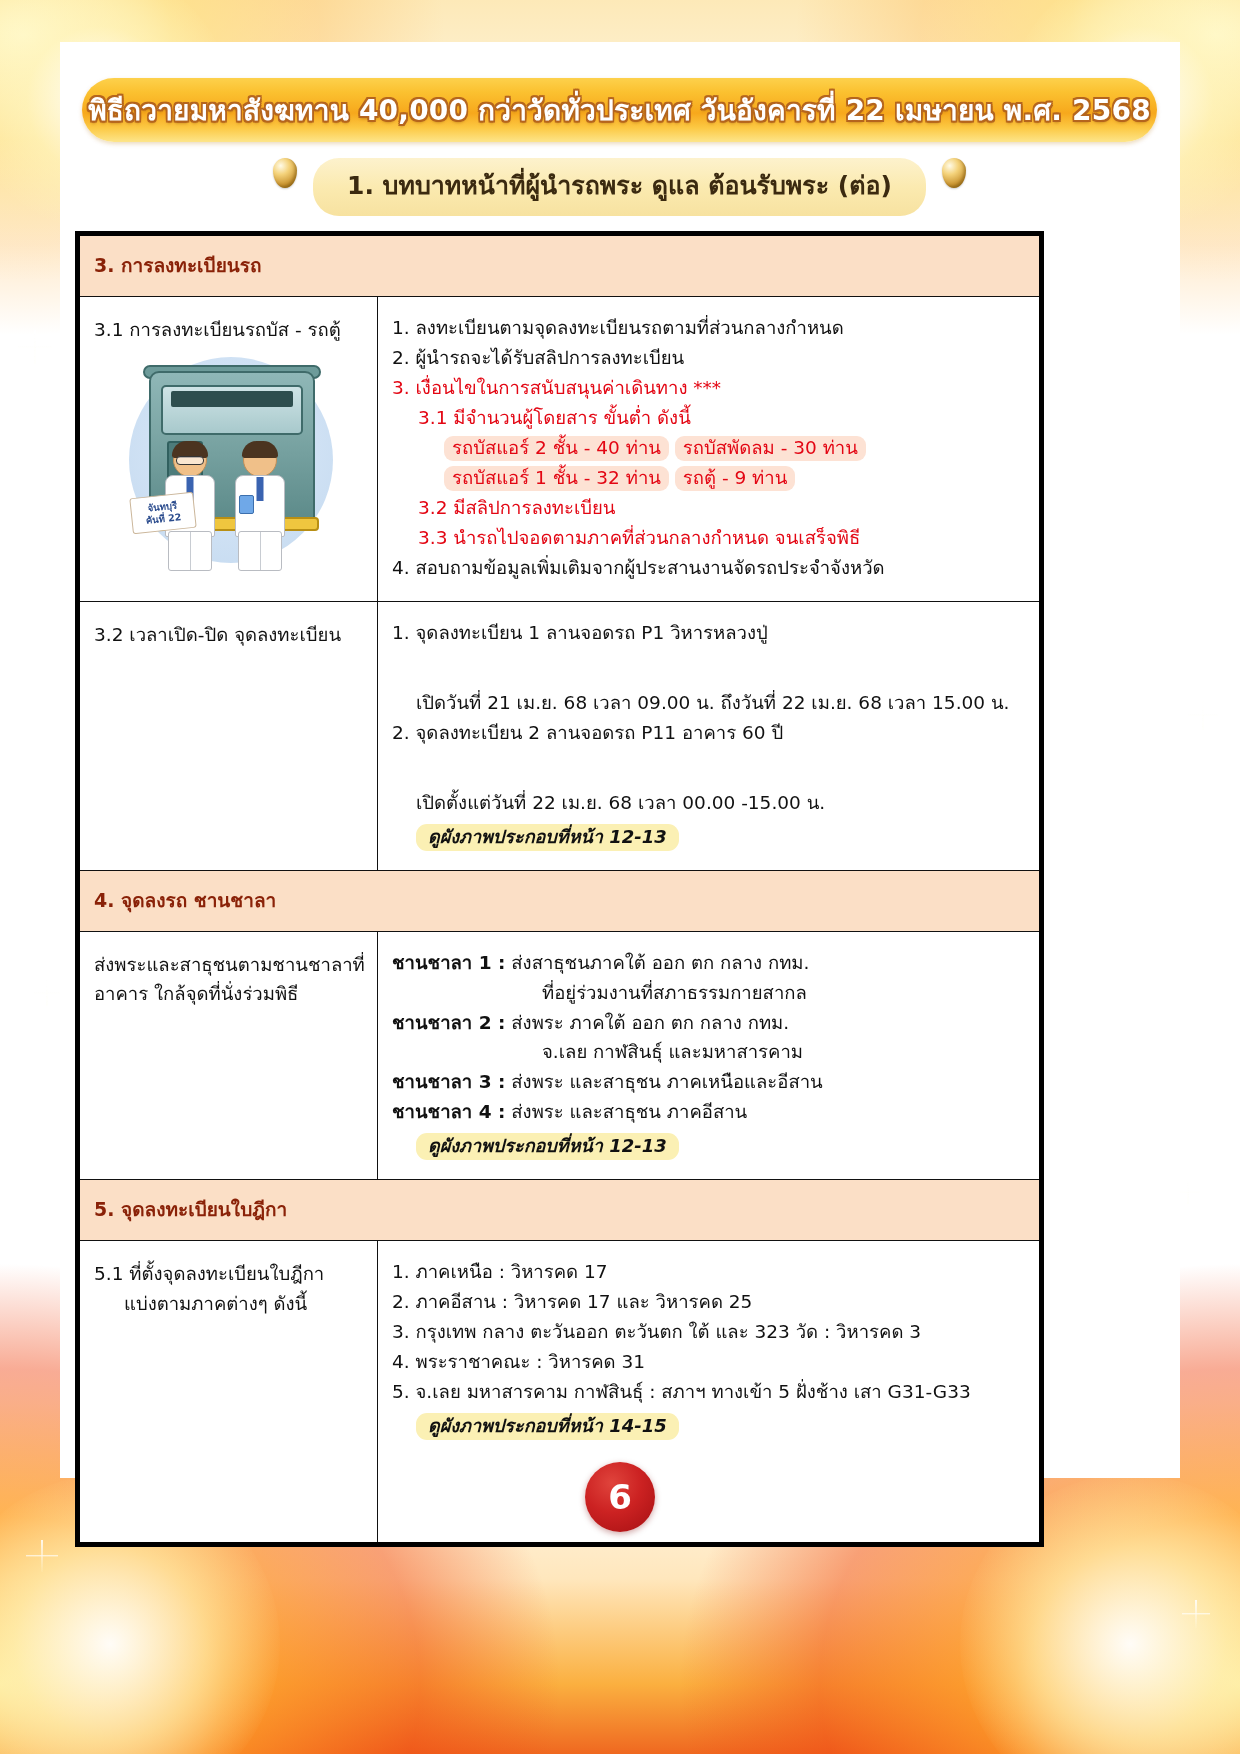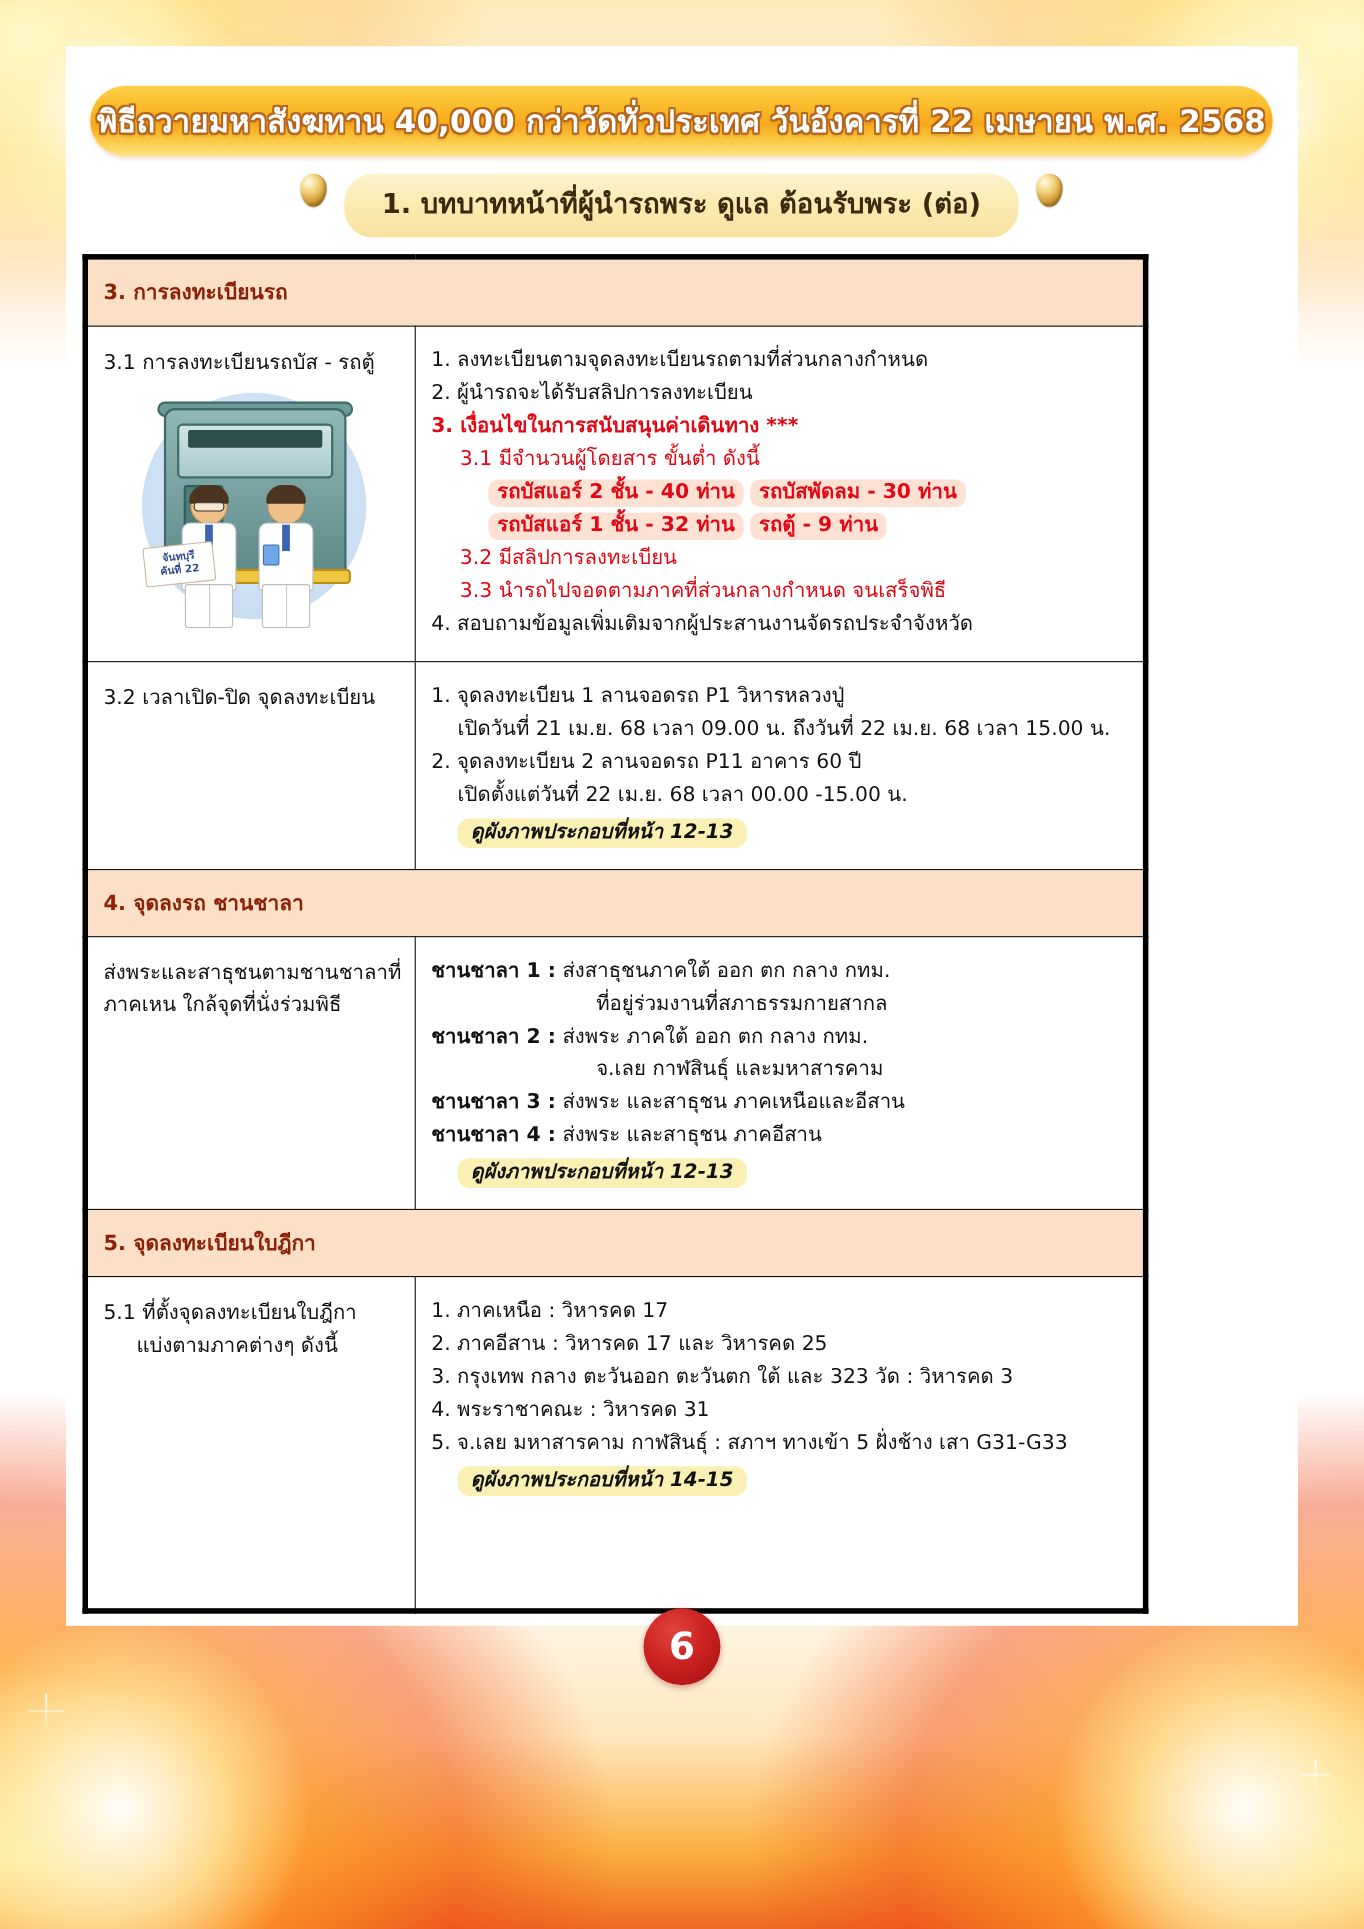--- a/index.html
+++ b/index.html
@@ -160,25 +160,25 @@
     padding: 18px 10px 14px 14px;
     font-size: 18.5px;
     color: #111;
     line-height: 1.6;
   }
 
   .ln { display: block; white-space: nowrap; }
   .ln.wrapok { white-space: normal; }
   .b { font-weight: bold; }
   .red { color: #e30613; }
-  .red.b { color: #e30613; font-weight: bold; }
+  .red.b { color: #e30613; font-weight: normal; }
 
   .i1  { padding-left: 26px; }
   .i2  { padding-left: 52px; }
-  .i-hang { padding-left: 24px; }
+  .i-hang { padding-left: 24px; margin-top: 40px; }
   .i-hang2 { padding-left: 30px; }
   .i-plat { padding-left: 150px; }
 
   .hl-peach {
     background: #fde2d4;
     border-radius: 9px;
     padding: 1px 8px 3px 8px;
   }
   .hl-yellow {
     background: #fbf0b4;
@@ -477,21 +477,21 @@
     <tr class="sec-head">
       <td colspan="2">
         <span class="sec-head-text">4. จุดลงรถ ชานชาลา</span>
       </td>
     </tr>
 
     <tr>
       <td>
         <div class="cell-left">
           <span class="ln">ส่งพระและสาธุชนตามชานชาลาที่</span>
-          <span class="ln">ภาคเหน ใกล้จุดที่นั่งร่วมพิธี</span>
+          <span class="ln">อาคาร ใกล้จุดที่นั่งร่วมพิธี</span>
         </div>
       </td>
       <td>
         <div class="cell">
           <span class="ln"><span class="b">ชานชาลา 1 :</span> <span>ส่งสาธุชนภาคใต้ ออก ตก กลาง กทม.</span></span>
           <span class="ln i-plat">ที่อยู่ร่วมงานที่สภาธรรมกายสากล</span>
 
           <span class="ln"><span class="b">ชานชาลา 2 :</span> <span>ส่งพระ ภาคใต้ ออก ตก กลาง กทม.</span></span>
           <span class="ln i-plat">จ.เลย กาฬสินธุ์ และมหาสารคาม</span>
 

